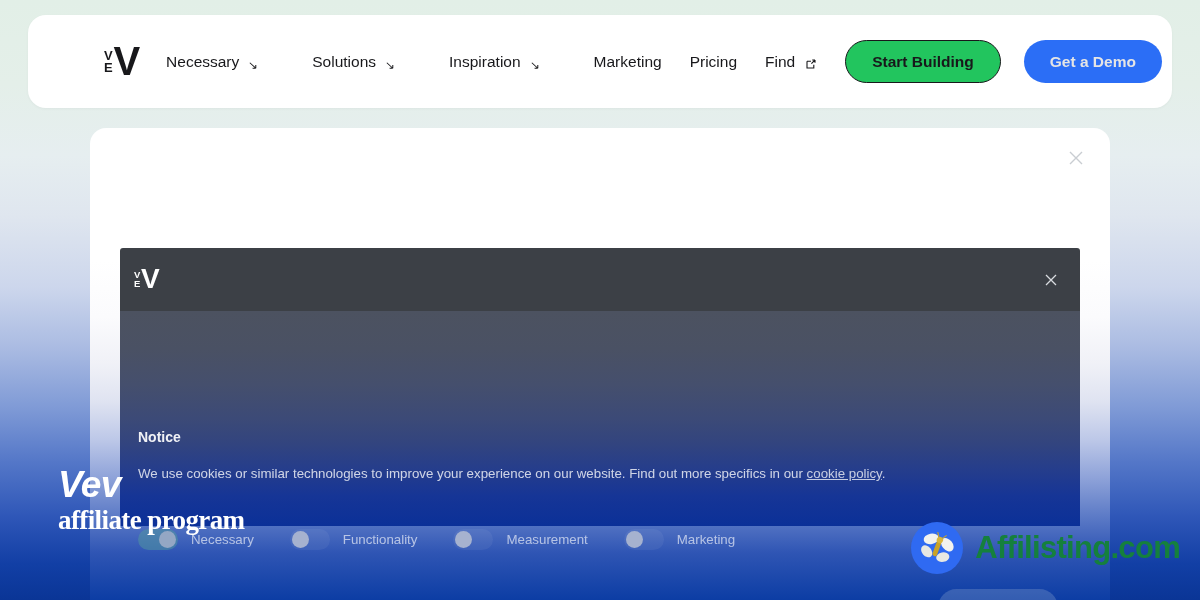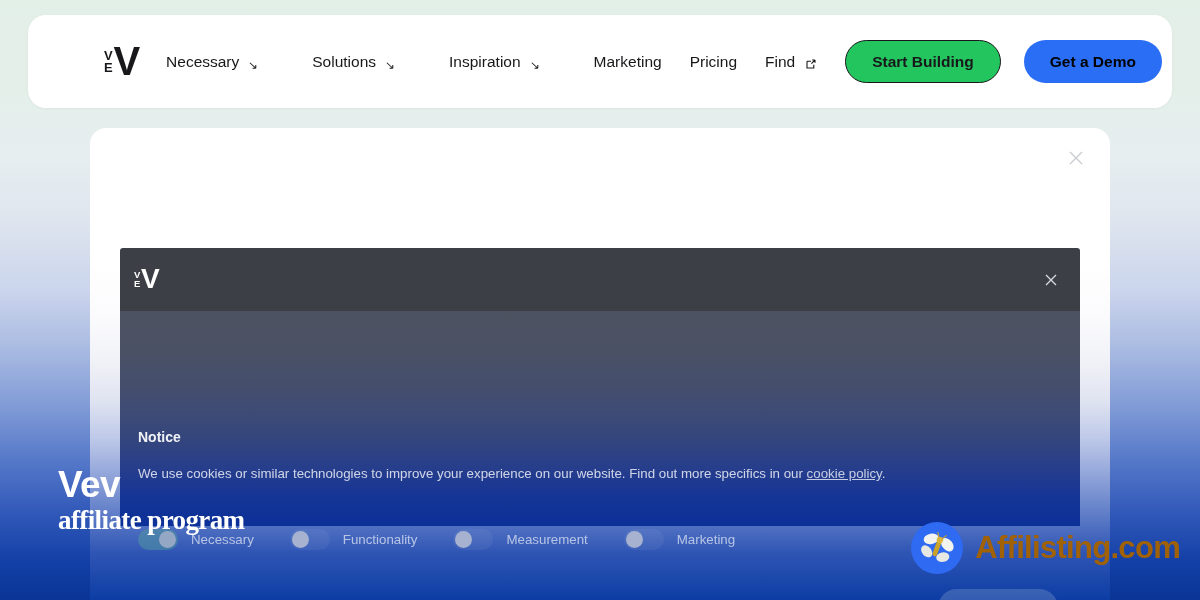--- a/index.html
+++ b/index.html
@@ -103,21 +103,21 @@
     height: 43px;
     line-height: 41px;
     cursor: pointer;
     white-space: nowrap;
     font-family: "Liberation Sans", sans-serif;
   }
   .btn-primary {
     border: none;
     border-radius: 28px;
     background: #2b6ef6;
-    color: #000000;
+    color: #e5e5e5;
     font-size: 15.5px;
     font-weight: 600;
     padding: 0 26px;
     height: 43px;
     line-height: 43px;
     cursor: pointer;
     white-space: nowrap;
     font-family: "Liberation Sans", sans-serif;
   }
 
@@ -294,21 +294,21 @@
   .overlay-title {
     position: absolute;
     left: 58px; top: 465px;
     color: #ffffff;
     font-weight: 700;
     line-height: 1.06;
     letter-spacing: -0.6px;
     z-index: 40;
     pointer-events: none;
   }
-  .overlay-title .line1 { display: block; font-size: 37px; }
+  .overlay-title .line1 { display: block; font-size: 37px; font-style: italic; }
   .overlay-title .line2 { display: block; font-size: 27px; margin-top: 2px; font-family: Liberation Serif, serif; }
 
   .watermark {
     position: absolute;
     right: 20px; bottom: 26px;
     display: flex;
     align-items: center;
     gap: 12px;
     z-index: 45;
     pointer-events: none;
@@ -317,21 +317,21 @@
     width: 52px; height: 52px;
     border-radius: 50%;
     background: #2f6af2;
     display: flex;
     align-items: center;
     justify-content: center;
     flex: none;
   }
   .wm-badge svg { display: block; }
   .wm-text {
-    color: #a16207;
+    color: #15803d;
     font-size: 31px;
     font-weight: 700;
     letter-spacing: -0.7px;
     white-space: nowrap;
   }
 </style>
 </head>
 <body>
 
 <div class="navbar">

